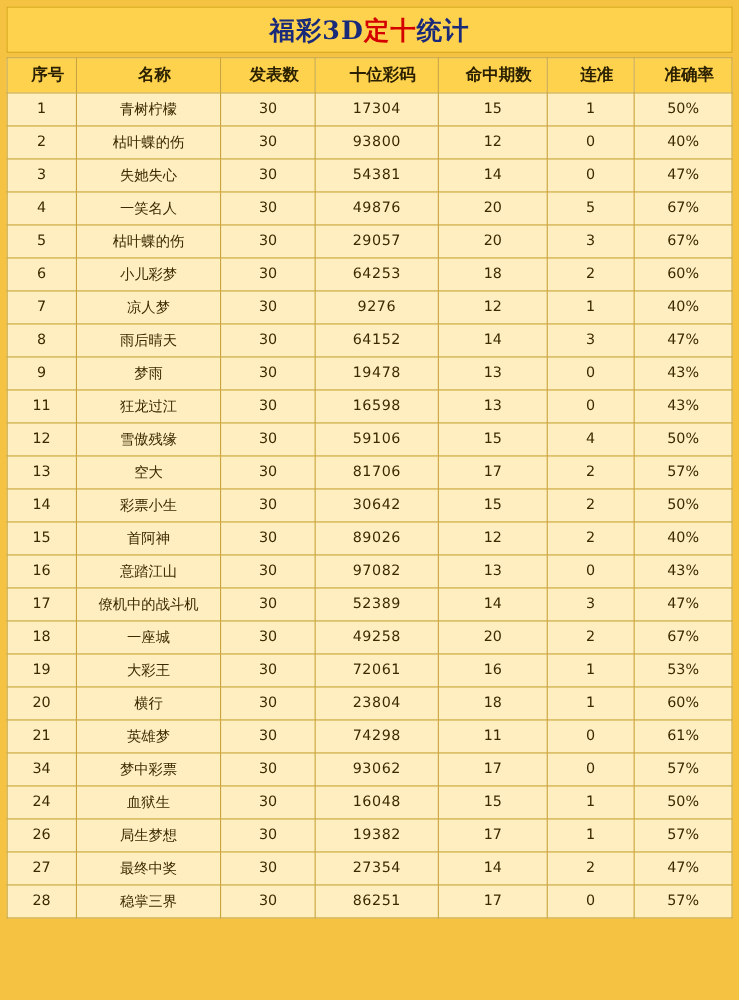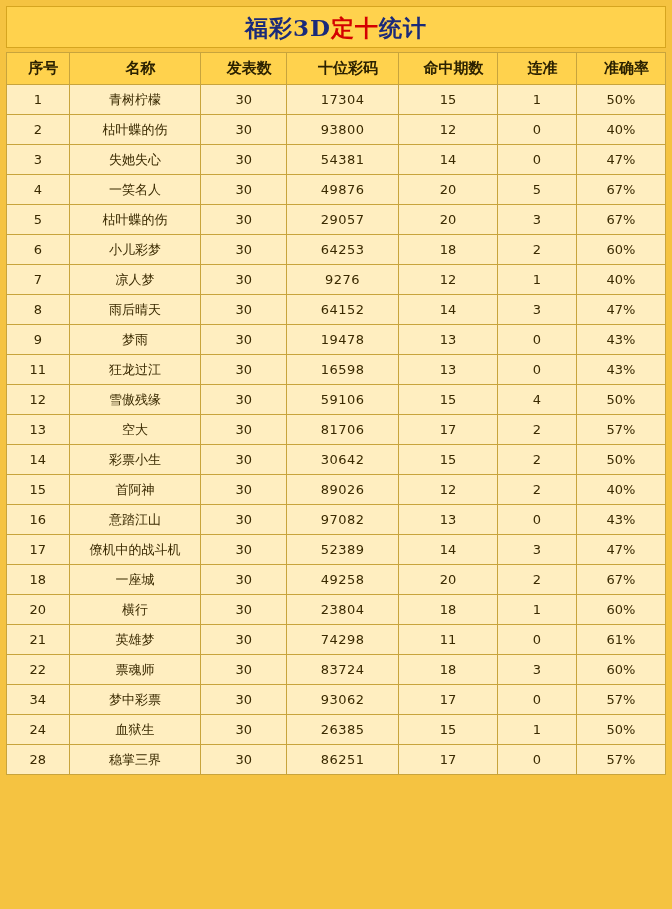--- a/index.html
+++ b/index.html
@@ -253,63 +253,81 @@
         <tr>
           <td class="c-idx">18</td>
           <td class="c-name">一座城</td>
           <td class="c-pub">30</td>
           <td class="c-code">49258</td>
           <td class="c-hit">20</td>
           <td class="c-str">2</td>
           <td class="c-acc">67%</td>
         </tr>
         <tr>
+          <td class="c-idx">19</td>
+          <td class="c-name">大彩王</td>
+          <td class="c-pub">30</td>
+          <td class="c-code">72061</td>
+          <td class="c-hit">16</td>
+          <td class="c-str">1</td>
+          <td class="c-acc">53%</td>
+        </tr>
+        <tr>
           <td class="c-idx">20</td>
           <td class="c-name">横行</td>
           <td class="c-pub">30</td>
           <td class="c-code">23804</td>
           <td class="c-hit">18</td>
           <td class="c-str">1</td>
           <td class="c-acc">60%</td>
         </tr>
         <tr>
           <td class="c-idx">21</td>
           <td class="c-name">英雄梦</td>
           <td class="c-pub">30</td>
           <td class="c-code">74298</td>
           <td class="c-hit">11</td>
           <td class="c-str">0</td>
           <td class="c-acc">61%</td>
         </tr>
         <tr>
-          <td class="c-idx">22</td>
-          <td class="c-name">票魂师</td>
-          <td class="c-pub">30</td>
-          <td class="c-code">83724</td>
-          <td class="c-hit">18</td>
-          <td class="c-str">3</td>
-          <td class="c-acc">60%</td>
-        </tr>
-        <tr>
           <td class="c-idx">34</td>
           <td class="c-name">梦中彩票</td>
           <td class="c-pub">30</td>
           <td class="c-code">93062</td>
           <td class="c-hit">17</td>
           <td class="c-str">0</td>
           <td class="c-acc">57%</td>
         </tr>
         <tr>
           <td class="c-idx">24</td>
           <td class="c-name">血狱生</td>
           <td class="c-pub">30</td>
-          <td class="c-code">26385</td>
+          <td class="c-code">16048</td>
           <td class="c-hit">15</td>
           <td class="c-str">1</td>
           <td class="c-acc">50%</td>
+        </tr>
+        <tr>
+          <td class="c-idx">26</td>
+          <td class="c-name">局生梦想</td>
+          <td class="c-pub">30</td>
+          <td class="c-code">19382</td>
+          <td class="c-hit">17</td>
+          <td class="c-str">1</td>
+          <td class="c-acc">57%</td>
+        </tr>
+        <tr>
+          <td class="c-idx">27</td>
+          <td class="c-name">最终中奖</td>
+          <td class="c-pub">30</td>
+          <td class="c-code">27354</td>
+          <td class="c-hit">14</td>
+          <td class="c-str">2</td>
+          <td class="c-acc">47%</td>
         </tr>
         <tr>
           <td class="c-idx">28</td>
           <td class="c-name">稳掌三界</td>
           <td class="c-pub">30</td>
           <td class="c-code">86251</td>
           <td class="c-hit">17</td>
           <td class="c-str">0</td>
           <td class="c-acc">57%</td>
         </tr>

